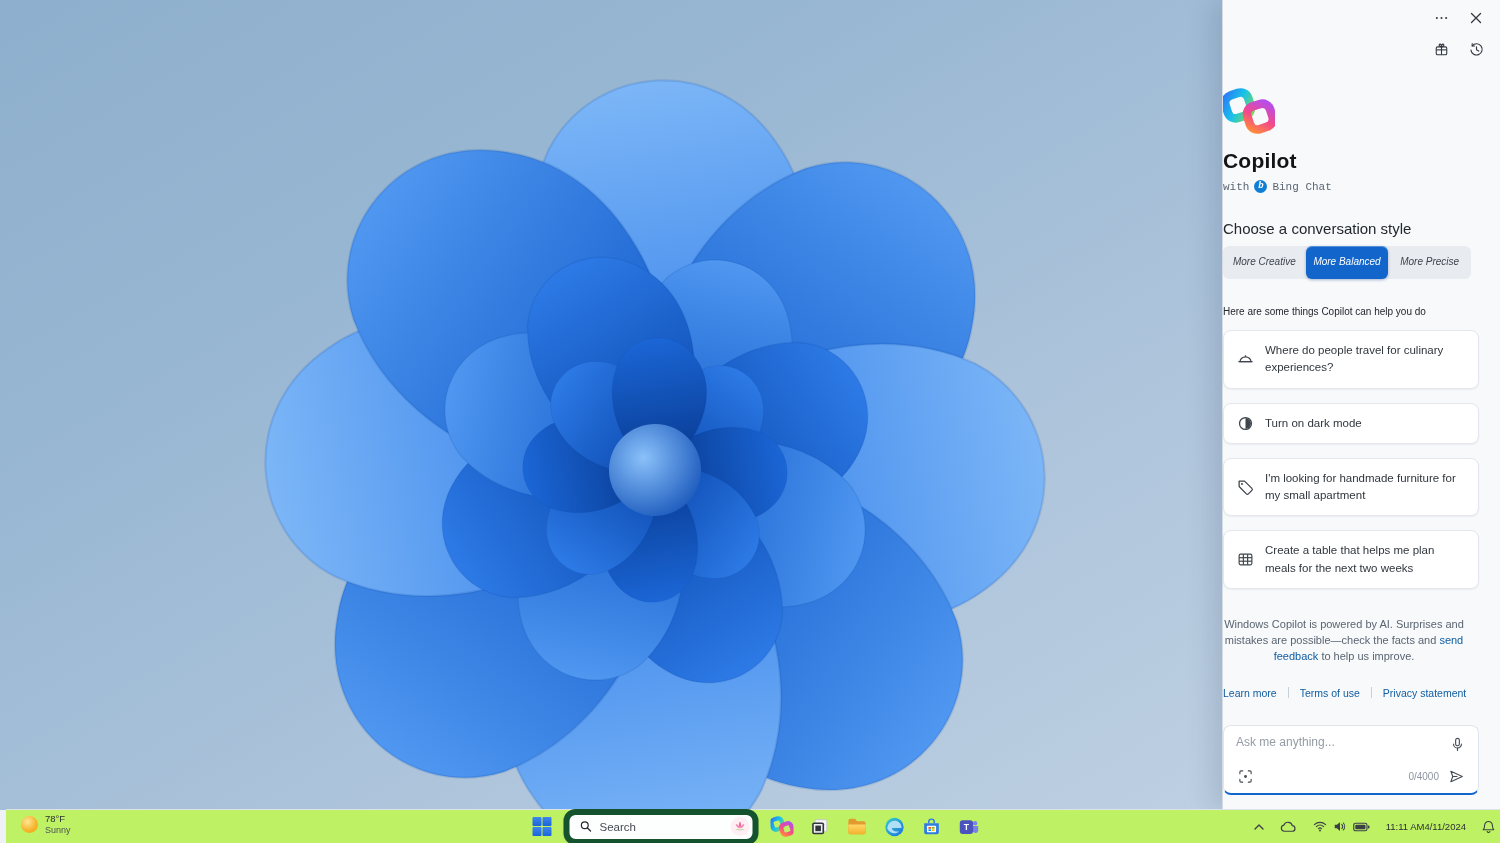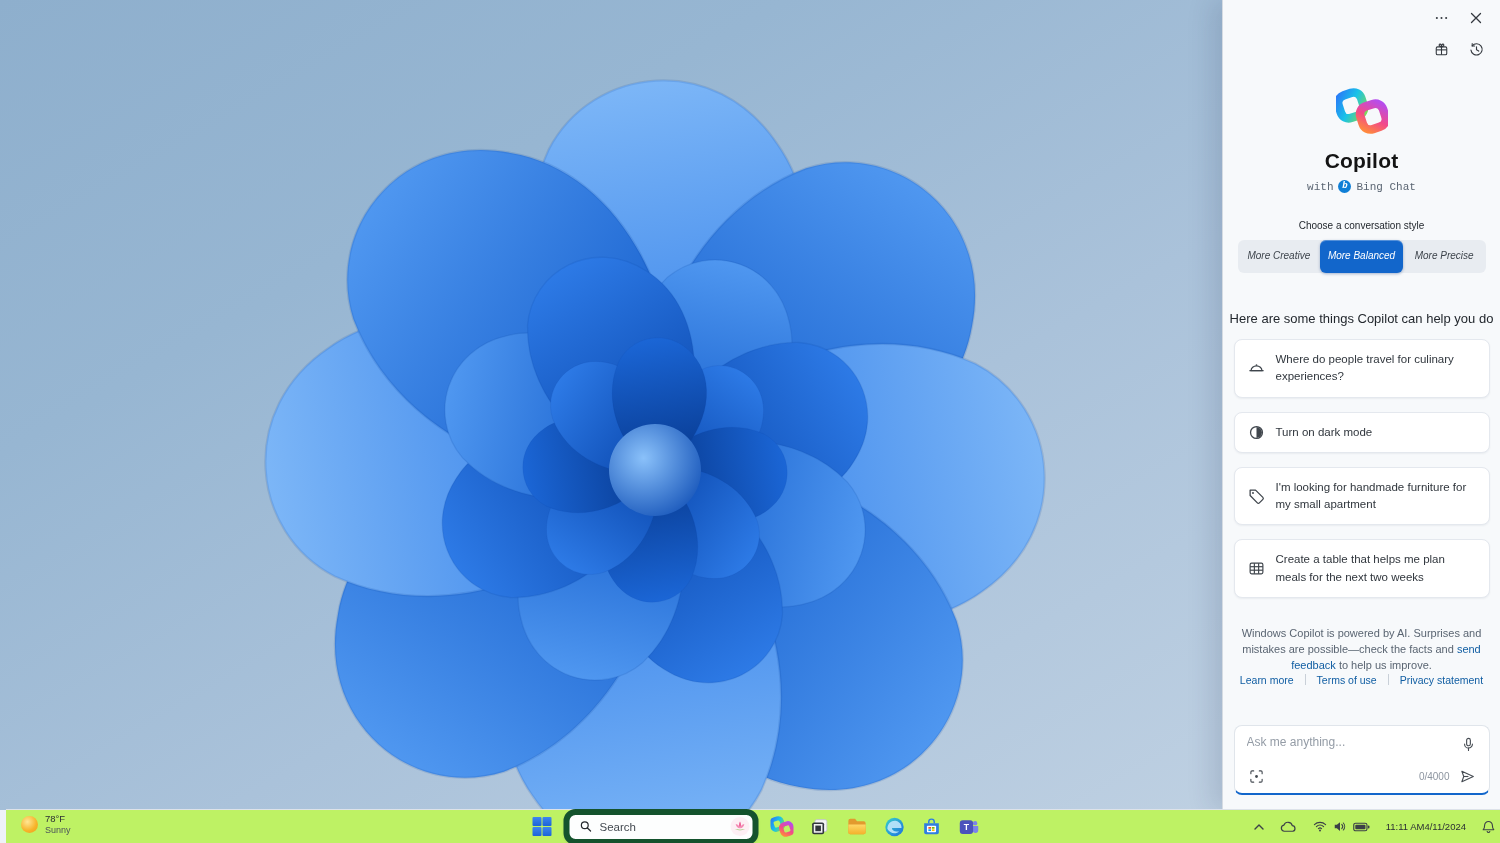--- a/index.html
+++ b/index.html
@@ -12,51 +12,51 @@
   .desktop{
     position:absolute;left:0;top:0;width:1222px;height:810px;overflow:hidden;
     background:linear-gradient(150deg,#8eafcd 0%,#97b6d2 30%,#aac2da 62%,#bed0e2 100%);
   }
   .desktop svg{display:block;}
   
   .copilot-panel{
     position:absolute;left:1222px;top:0;width:278px;height:810px;box-sizing:border-box;
     background:#f7f9fb;border-left:1px solid #d5dbe2;
     box-shadow:-10px 0 24px rgba(25,45,80,.14);
-    display:flex;flex-direction:column;align-items:center;z-index:5;
+    display:flex;flex-direction:column;z-index:5;
   }
   .titlebar{width:100%;box-sizing:border-box;display:flex;justify-content:flex-end;align-items:center;gap:18px;padding:10px 16px 0;}
   .toolbar{width:100%;box-sizing:border-box;display:flex;justify-content:flex-end;align-items:center;gap:16px;padding:14px 14px 0;}
   .icon-btn{background:none;border:none;padding:2px;cursor:pointer;display:flex;align-items:center;justify-content:center;border-radius:4px;}
   .logo-wrap{margin-top:26px;}
   .panel-title{margin:12px 0 0;font-size:21px;font-weight:700;color:#141414;letter-spacing:.2px;}
   .panel-subtitle{margin-top:7px;display:flex;align-items:center;gap:5px;font-size:11px;color:#5a6572;font-family:Liberation Mono, monospace;}
   .bing-badge{width:13px;height:13px;border-radius:50%;background:#0f7fd6;color:#fff;font-size:9px;font-style:italic;font-weight:700;display:flex;align-items:center;justify-content:center;line-height:1;}
-  .style-heading{margin-top:27px;font-size:10px;color:#23282e;}
+  .style-heading{margin-top:27px;font-size:15px;color:#23282e;}
   .segmented{margin-top:9px;width:248px;height:33px;background:#e8ecf1;border-radius:6px;display:flex;overflow:visible;}
   .segmented button{
     flex:1;background:transparent;border:none;font-family:inherit;font-size:10px;line-height:1.25;
     color:#3c434b;cursor:pointer;border-radius:6px;padding:0 4px;font-style:italic;
   }
   .segmented button.selected{
     background:#1266cb;color:#fff;
     box-shadow:inset 0 1px 0 rgba(255,255,255,.28),0 1px 3px rgba(10,50,120,.35);
   }
-  .suggest-heading{margin-top:38px;font-size:13px;color:#23282e;}
+  .suggest-heading{margin-top:27px;font-size:10px;color:#23282e;}
   .cards{margin-top:13px;width:256px;display:flex;flex-direction:column;gap:14px;}
   .card{
     background:#fff;border:1px solid #e4e8ee;border-radius:8px;box-shadow:0 1px 2px rgba(20,40,70,.06);
     display:flex;align-items:center;gap:11px;padding:11px 13px;cursor:pointer;text-align:left;
     font-family:inherit;
   }
   .card .ico{flex:0 0 auto;display:flex;align-items:center;}
   .card .txt{font-size:11.5px;line-height:1.5;color:#30363d;}
   .disclaimer{margin-top:27px;width:242px;font-size:11px;line-height:1.48;color:#5a6572;text-align:center;}
   .disclaimer a{color:#115ea3;text-decoration:none;cursor:pointer;}
-  .links-row{margin-top:0;display:flex;align-items:center;gap:11px;font-size:10.5px;}
+  .links-row{margin-top:22px;display:flex;align-items:center;gap:11px;font-size:10.5px;}
   .links-row a{color:#115ea3;text-decoration:none;cursor:pointer;}
   .links-row .sep{width:1px;height:11px;background:#c9d0d8;}
   .input-box{
     margin-top:auto;margin-bottom:15px;width:256px;box-sizing:border-box;background:#fff;
     border:1px solid #e0e5eb;border-bottom:2px solid #1266cb;border-radius:8px;
     padding:9px 12px 7px;display:flex;flex-direction:column;height:70px;justify-content:space-between;
   }
   .input-row{display:flex;align-items:flex-start;gap:8px;}
   .input-row input{flex:1;border:none;outline:none;font-family:inherit;font-size:12px;color:#23282e;padding:0;background:transparent;}
   .input-row input::placeholder{color:#949ca6;}

